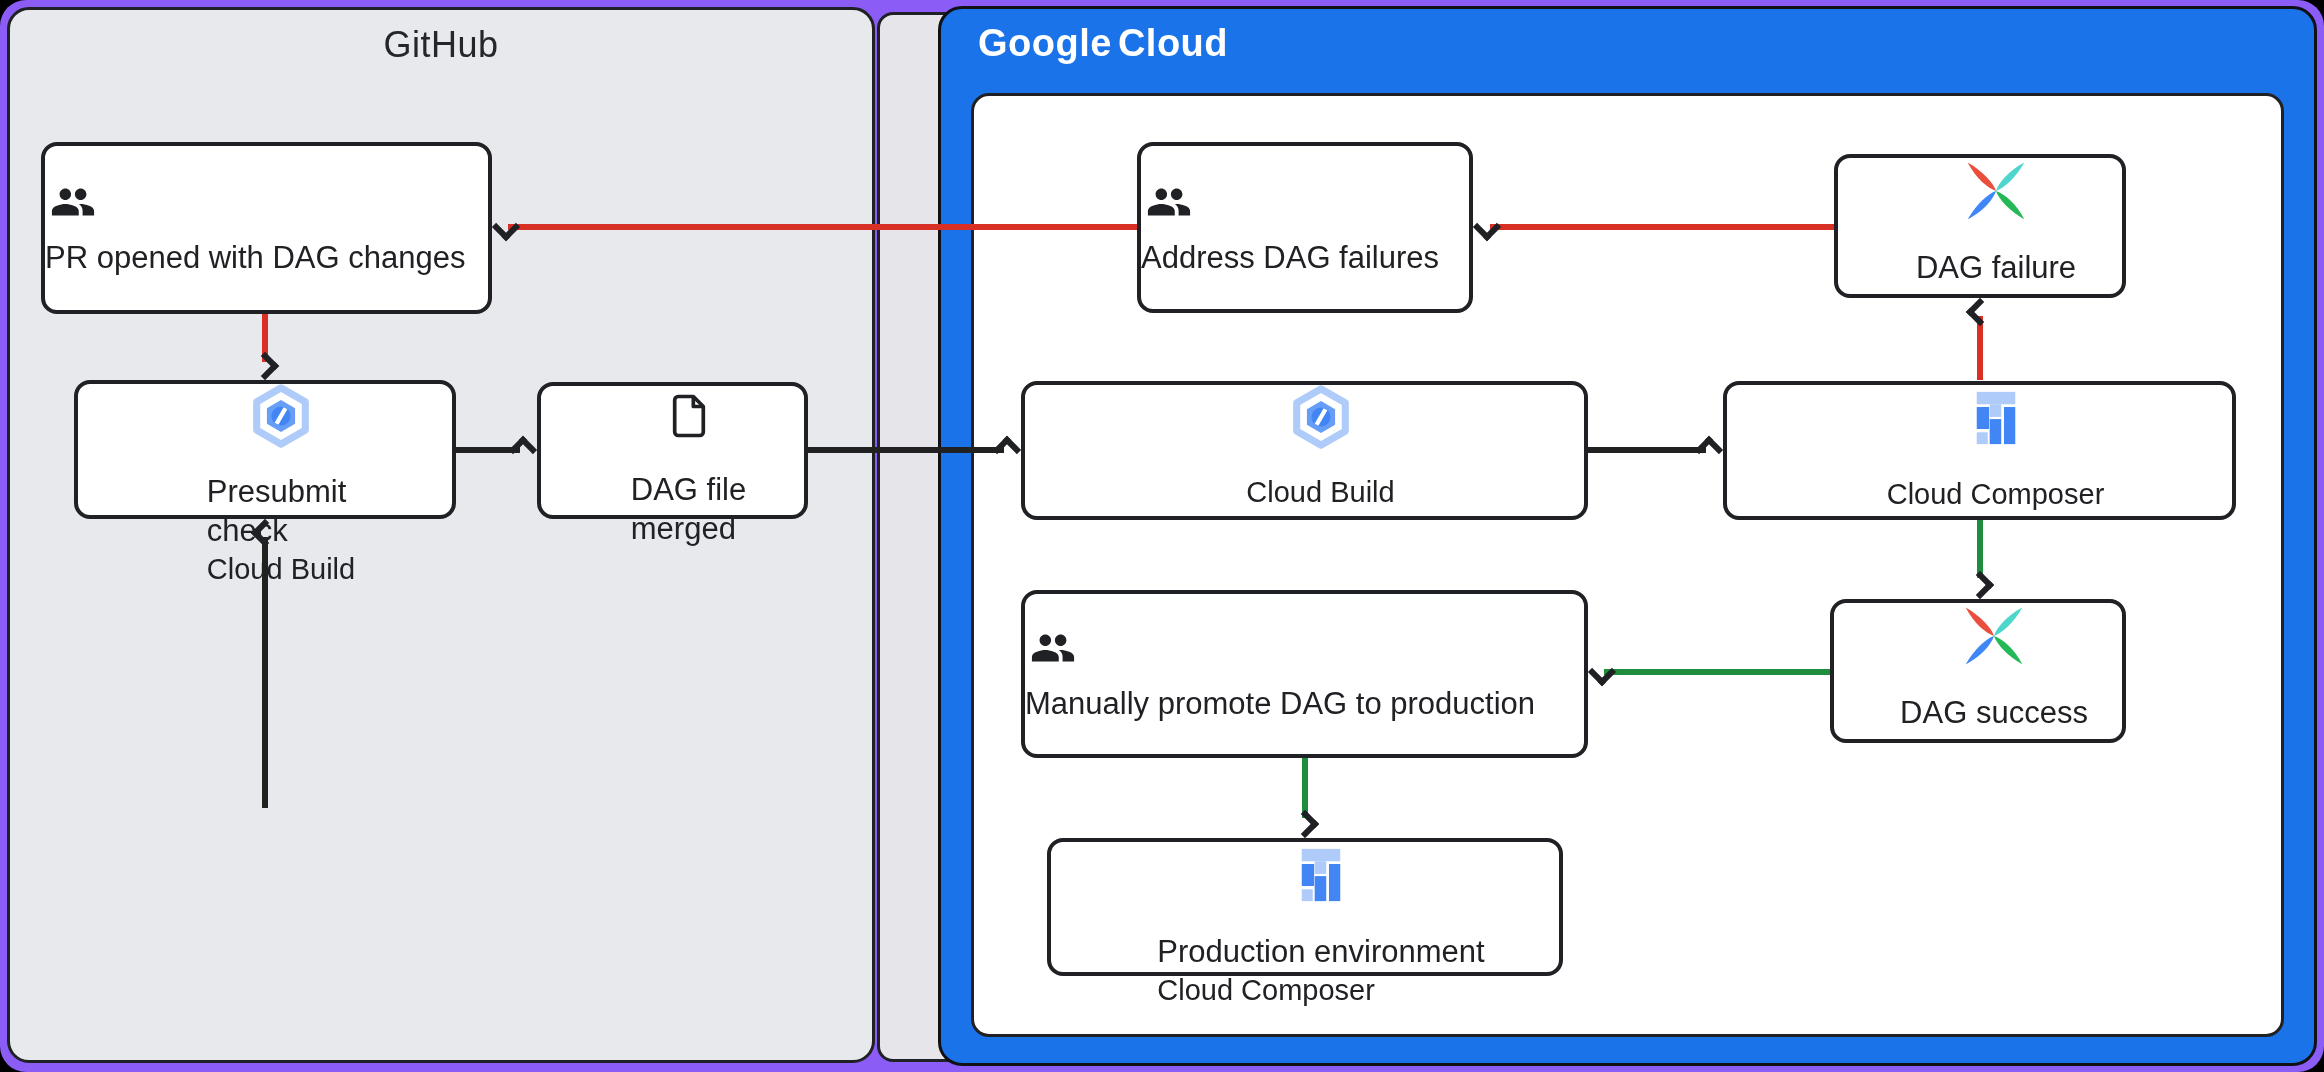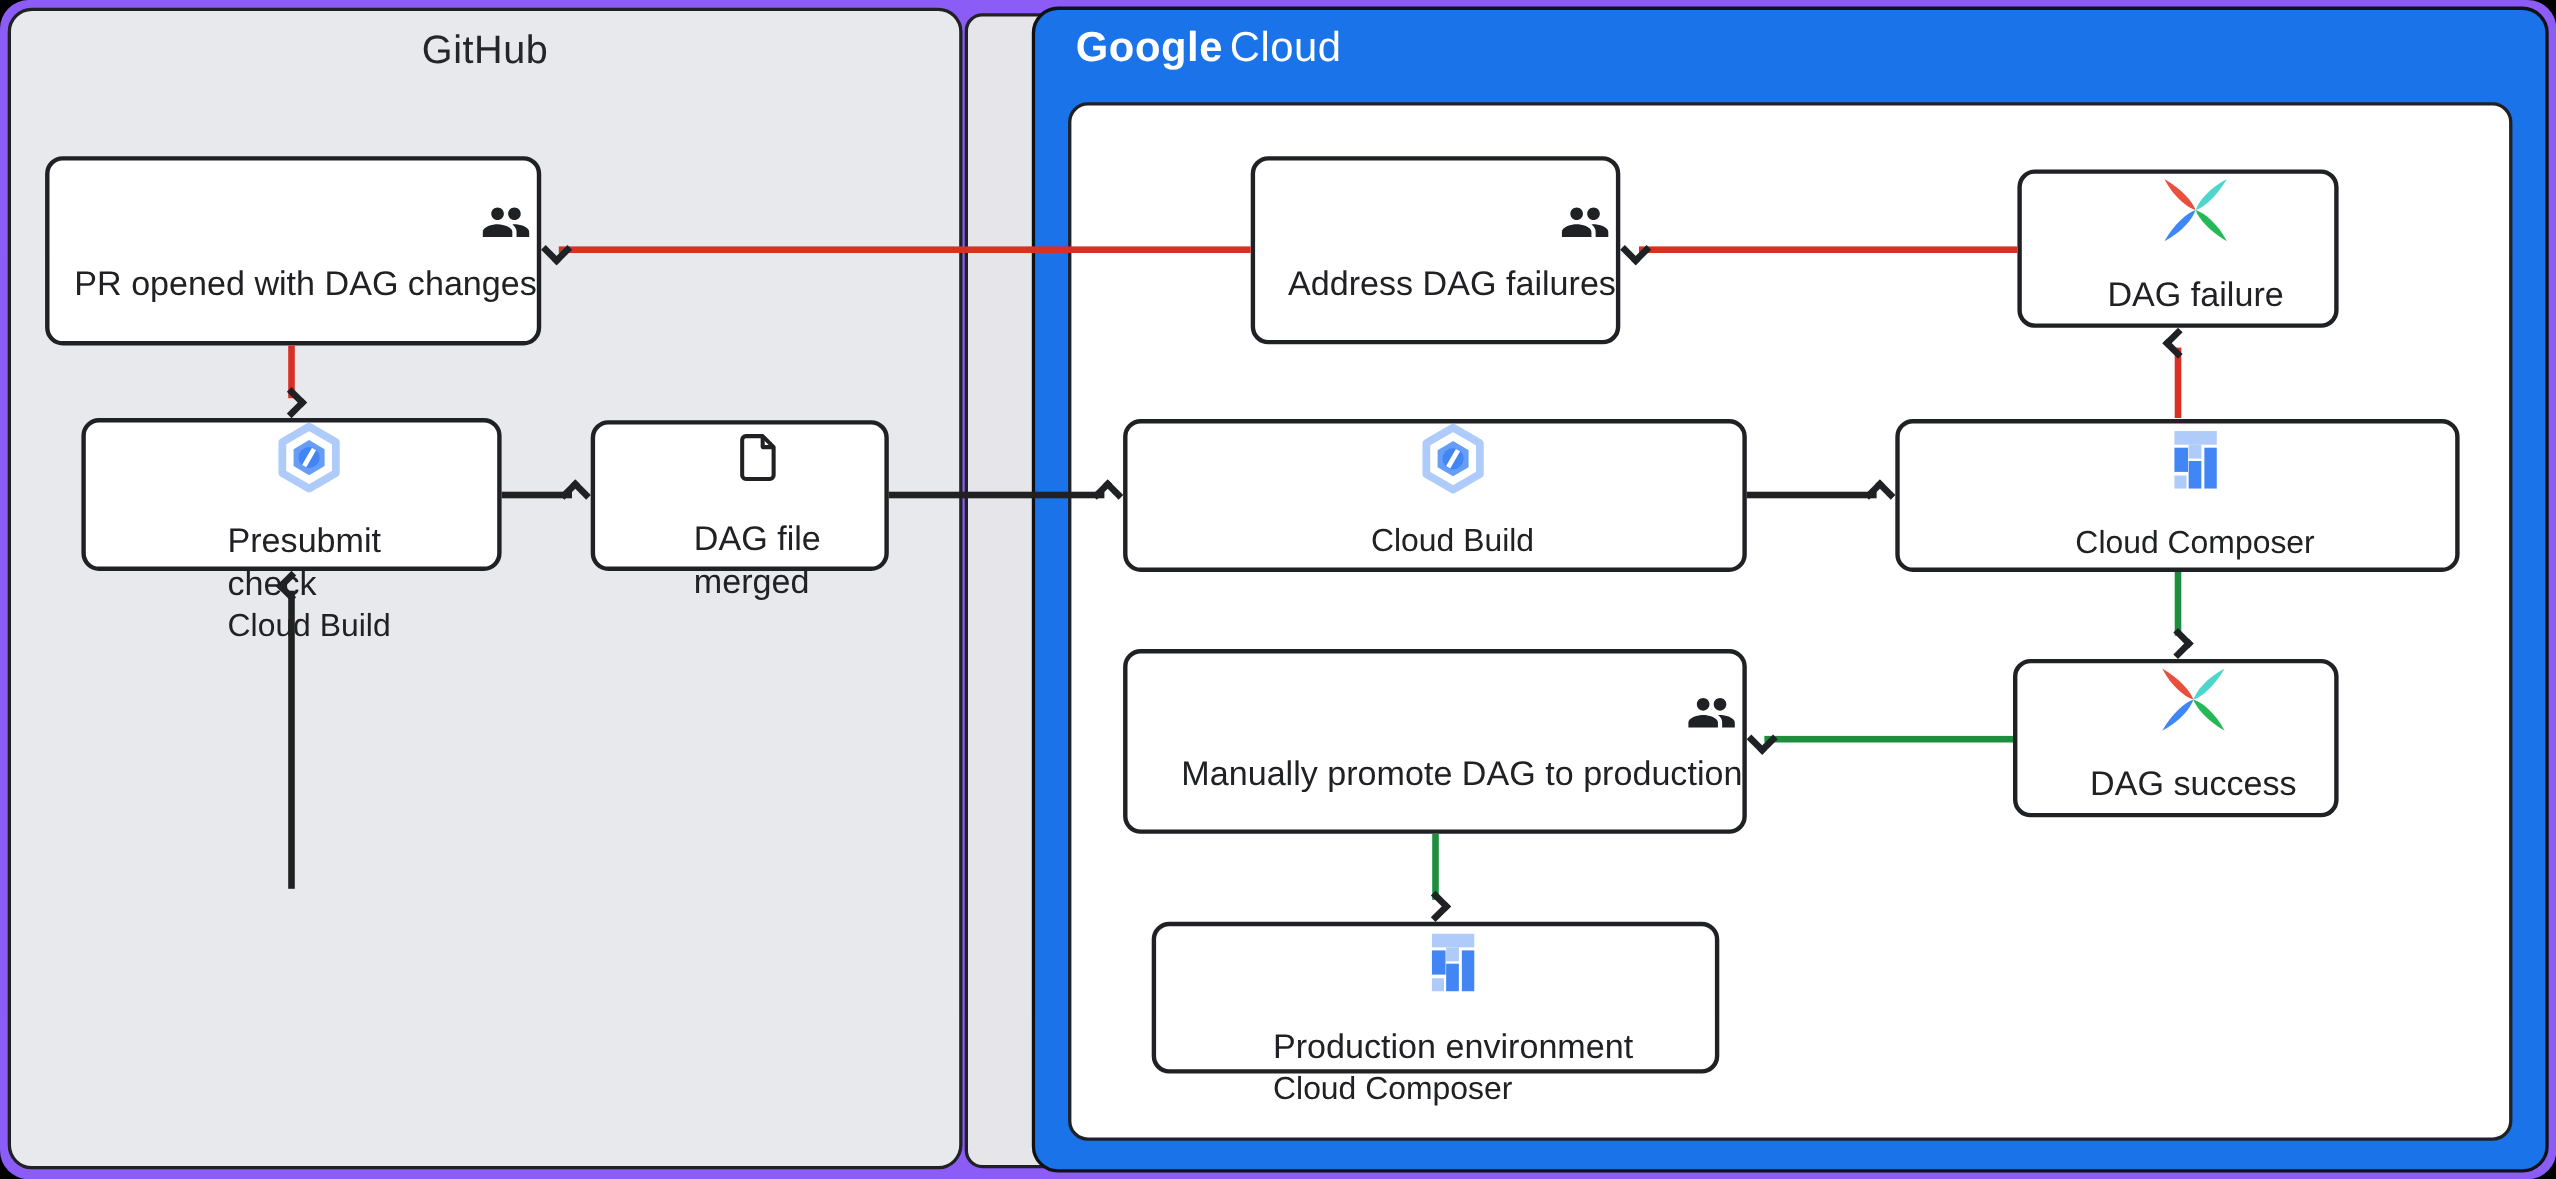--- a/index.html
+++ b/index.html
@@ -16,25 +16,25 @@
     border:3px solid #1f2125;border-radius:16px;z-index:2;}
   .gcloud-panel{left:938px;top:6px;width:1379px;height:1060px;background:#1a73e8;
     border:3px solid #101114;border-radius:24px;z-index:3;}
   .inner-white{left:971px;top:93px;width:1313px;height:944px;background:#ffffff;
     border:3px solid #202124;border-radius:18px;z-index:4;}
   .panel-title-github{position:absolute;left:7px;top:24px;width:868px;text-align:center;
     font-size:36px;font-weight:500;color:#24262a;z-index:5;letter-spacing:.5px;}
   .panel-title-gcloud{position:absolute;left:978px;top:22px;font-size:38px;color:#ffffff;
     z-index:5;letter-spacing:.5px;}
   .panel-title-gcloud .brand{font-weight:600;}
-  .panel-title-gcloud .product{font-weight:400;margin-left:6px;}
+  .panel-title-gcloud .product{font-weight:700;margin-left:6px;}
   
   .node{position:absolute;box-sizing:border-box;background:#fff;border:4px solid #1f2125;
     border-radius:16px;z-index:6;display:flex;}
-  .node.col{flex-direction:column;align-items:flex-end;justify-content:center;gap:13px;text-align:center;}
+  .node.col{flex-direction:column;align-items:flex-start;justify-content:center;gap:13px;text-align:center;}
   .node.row{flex-direction:column;align-items:center;gap:24px;padding-left:32px;}
   .label{font-size:31px;line-height:39px;color:#202124;white-space:pre-line;}
   .sublabel{font-size:29px;line-height:37px;color:#202124;display:block;margin-top:1px;}
   .icn{display:flex;align-items:center;justify-content:center;flex:0 0 auto;}
   
   .n-pr-opened{left:41px;top:142px;width:451px;height:172px;}
   .n-presubmit{left:74px;top:380px;width:382px;height:139px;}
   .n-dag-merged{left:537px;top:382px;width:271px;height:137px;}
   .n-pr-review{left:163px;top:808px;width:205px;height:167px;}
   .n-address{left:1137px;top:142px;width:336px;height:171px;}

